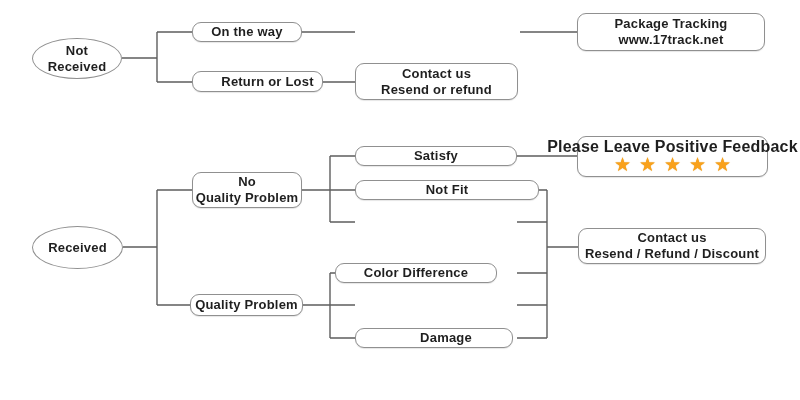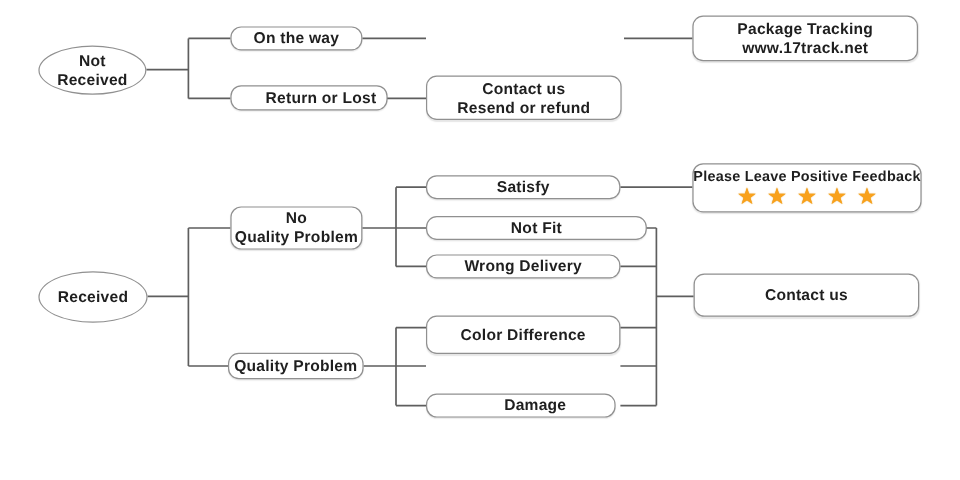--- a/index.html
+++ b/index.html
@@ -41,21 +41,21 @@
     text-align: center;
     font-weight: bold;
     font-size: 13px;
     line-height: 16px;
     letter-spacing: 0.2px;
     box-shadow: 0 1px 1px rgba(0,0,0,0.10);
   }
   .box { border-radius: 9px; }
   .ellipse { border-radius: 50%; box-shadow: none; text-align: right; }
   .feedback-title {
-    font-size: 12px;
+    font-size: 16px;
     line-height: 14px;
     white-space: nowrap;
   }
   .stars {
     color: var(--star);
     font-size: 19px;
     line-height: 20px;
     letter-spacing: 8px;
     text-indent: 8px;
     text-shadow: 0 0 1px #d98a00;
@@ -114,39 +114,37 @@
   </div>
 
   <div class="node box" style="left:355px; top:146px; width:162px; height:20px;">
     <span>Satisfy</span>
   </div>
 
   <div class="node box" style="left:355px; top:180px; width:184px; height:20px;">
     <span>Not Fit</span>
   </div>
 
-  <div class="node box" style="left:355px; top:212px; width:162px; height:20px;">
-    <span>Wrong Delivery</span>
-  </div>
 
   <div class="node box" style="left:577px; top:136px; width:191px; height:41px;">
     <span class="feedback-title">Please Leave Positive Feedback</span>
     <span class="stars">★★★★★</span>
   </div>
 
   <div class="node box" style="left:190px; top:294px; width:113px; height:22px;">
     <span>Quality Problem</span>
   </div>
 
-  <div class="node box" style="left:355px; top:263px; width:162px; height:32px;text-align:right;">
+  <div class="node box" style="left:335px; top:263px; width:162px; height:20px;text-align:right;">
     <span>Color Difference</span>
   </div>
 
 
   <div class="node box" style="left:355px; top:328px; width:158px; height:20px;padding-left:24px;">
     <span>Damage</span>
   </div>
 
   <div class="node box" style="left:578px; top:228px; width:188px; height:36px;">
     <span>Contact us</span>
+    <span>Resend / Refund / Discount</span>
   </div>
 
 </div>
 
 </body></html>

